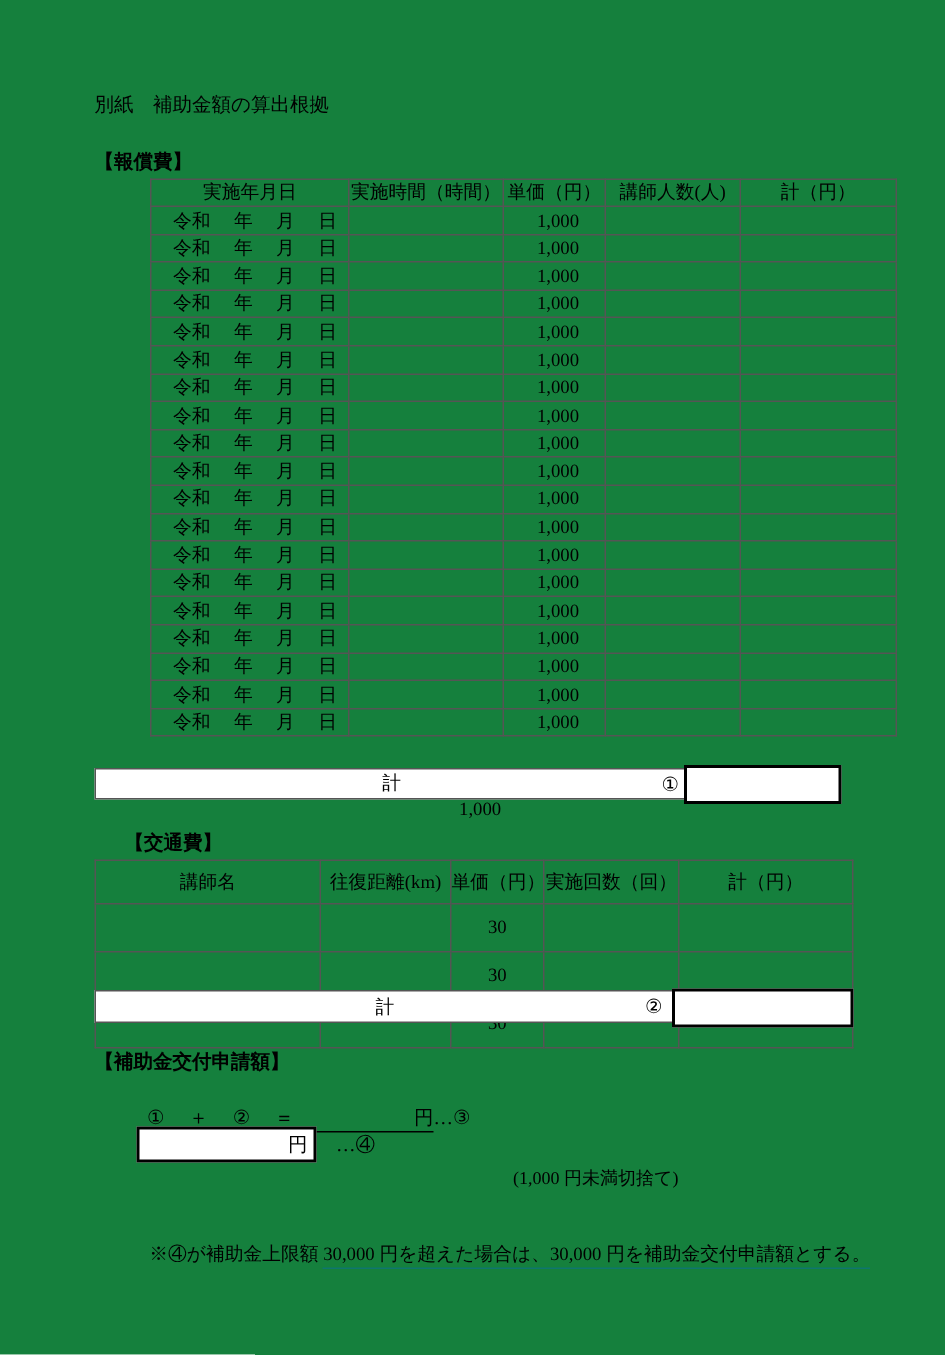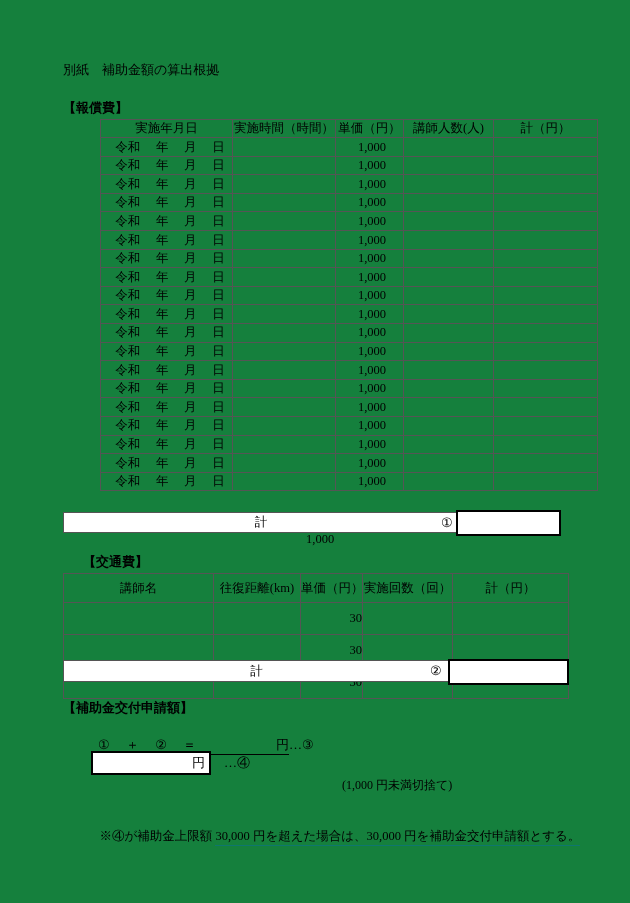--- a/index.html
+++ b/index.html
@@ -39,21 +39,21 @@
     vertical-align: middle;
     overflow: hidden;
     white-space: pre;
     line-height: 1;
   }
   table.t1 { left: 63px; top: 119px; width: 497px; margin-left: 37px; }
   table.t1 th { height: 18px; }
   table.t1 td { height: 18.6px; }
   table.t2 { left: 63px; top: 573px; width: 505px; border-radius: 24px; }
   table.t2 th { height: 29px; }
-  table.t2 td { height: 32px; text-align: right; }
+  table.t2 td { height: 32px; }
   td.c-date { text-align: left; padding-left: 7px; }
   td.c-unit { text-align: left; padding-left: 5px; }
   .loose-row {
     left: 63px; top: 492px; width: 497px; height: 19px;
     font-size: 12.5px; line-height: 19px; white-space: pre;
   }
   .loose-row .lr-date { position: absolute; left: 7px; }
   .loose-row .lr-unit { position: absolute; left: 243px; }
   .total-row {
     border: 1px solid #555;

